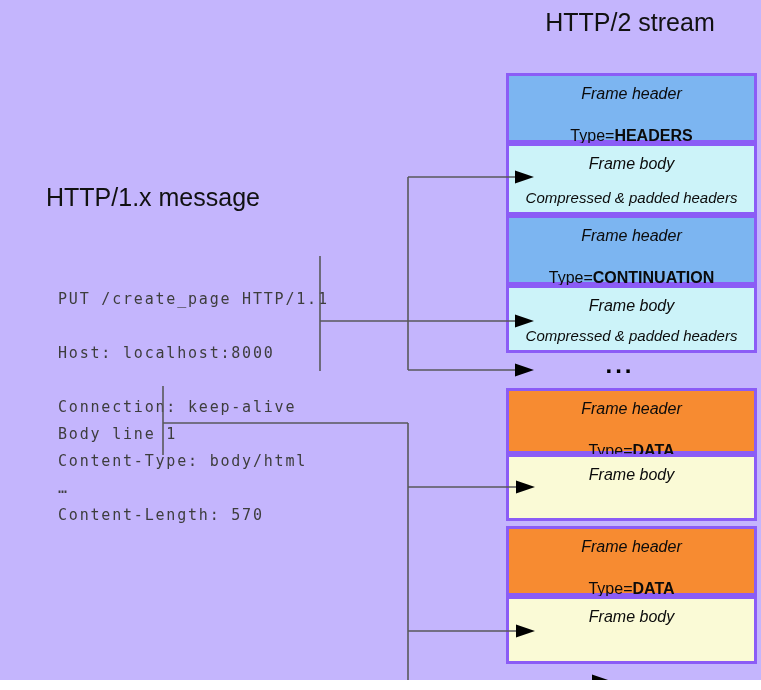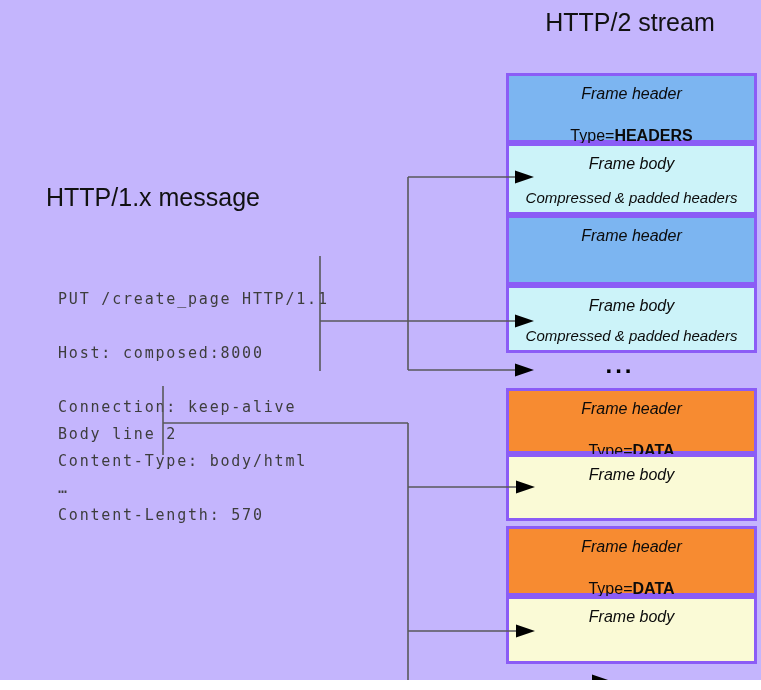--- a/index.html
+++ b/index.html
@@ -76,42 +76,43 @@
 </head>
 <body>
 
 <div id="canvas">
 
   <div class="abs big-title" style="left:500px;top:8px;width:260px;">HTTP/2 stream</div>
   <div class="abs big-title" style="left:28px;top:155px;width:250px;margin-top:28px;">HTTP/1.x message</div>
 
   <div class="abs mono-block" style="left:10px;top:254px;">
     <div>PUT /create_page HTTP/1.1</div>
-    <div>Host: composed:8000</div>
+    <div>Host: localhost:8000</div>
     <div>Connection: keep-alive</div>
     <div>Content-Type: body/html</div>
     <div>Content-Length: 570</div>
   </div>
 
   <div class="abs mono-block" style="left:10px;top:389px;">
-    <div>Body line 2</div>
+    <div>Body line 1</div>
     <div>…</div>
   </div>
 
   <div class="abs frame-box hdr-blue" style="top:73px;height:70px;">
     <div class="frame-label">Frame header</div>
     <div class="frame-type"><span>Type=</span><b>HEADERS</b></div>
   </div>
   <div class="abs frame-box body-cyan" style="top:143px;height:72px;">
     <div class="frame-label">Frame body</div>
     <div class="body-note">Compressed &amp; padded headers</div>
   </div>
 
   <div class="abs frame-box hdr-blue" style="top:215px;height:70px;">
     <div class="frame-label">Frame header</div>
+    <div class="frame-type"><span>Type=</span><b>CONTINUATION</b></div>
   </div>
   <div class="abs frame-box body-cyan" style="top:285px;height:68px;">
     <div class="frame-label">Frame body</div>
     <div class="body-note">Compressed &amp; padded headers</div>
   </div>
 
   <div class="abs ellipsis" style="left:585px;top:353px;width:70px;text-align:center;">...</div>
 
   <div class="abs frame-box hdr-orange" style="top:388px;height:66px;">
     <div class="frame-label">Frame header</div>

